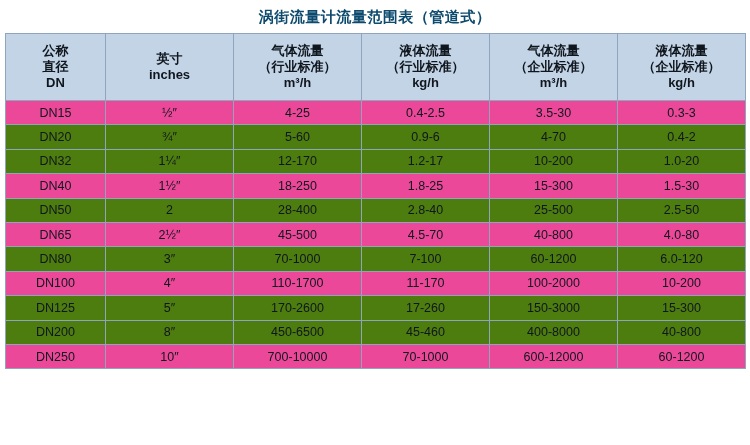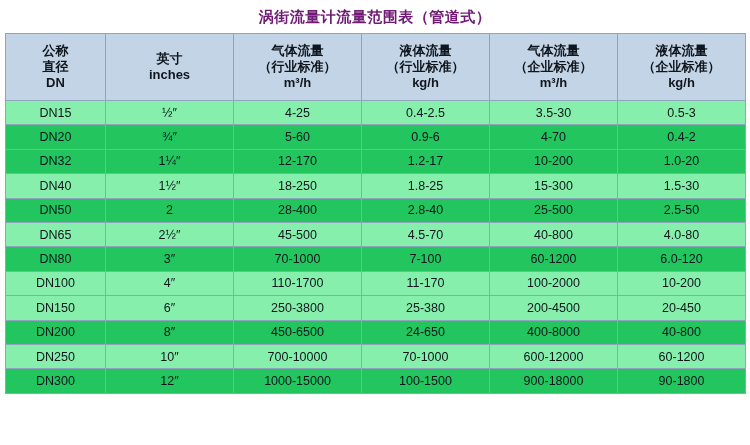--- a/index.html
+++ b/index.html
@@ -16,21 +16,21 @@
   .page {
     width: 750px;
     height: 445px;
     position: relative;
     box-sizing: border-box;
     padding: 0;
   }
   .title {
     text-align: center;
     font-size: 15px;
-    color: #701a75;
+    color: #0c4a6e;
     font-weight: 600;
     letter-spacing: 0.5px;
     padding: 8px 0 7px 0;
     line-height: 18px;
   }
   table.spec {
     border-collapse: collapse;
     table-layout: fixed;
     width: 740px;
     margin: 0 5px;
@@ -59,22 +59,22 @@
     font-size: 13px;
   }
   table.spec thead th .sub {
     display: block;
     font-weight: 600;
   }
   table.spec tbody td {
     height: 23.4px;
     font-weight: 400;
   }
-  table.spec tbody tr.odd td { background: #86efac; }
-  table.spec tbody tr.even td { background: #22c55e; }
+  table.spec tbody tr.odd td { background: #ec4899; }
+  table.spec tbody tr.even td { background: #4d7c0f; }
   table.spec tbody td.label {
     font-weight: 400;
   }
 </style>
 </head>
 <body>
 
 <div class="page">
 
   <div class="title">涡街流量计流量范围表（管道式）</div>
@@ -122,21 +122,21 @@
         </th>
       </tr>
     </thead>
     <tbody>
       <tr class="odd">
         <td class="label">DN15</td>
         <td>½″</td>
         <td>4-25</td>
         <td>0.4-2.5</td>
         <td>3.5-30</td>
-        <td>0.5-3</td>
+        <td>0.3-3</td>
       </tr>
       <tr class="even">
         <td class="label">DN20</td>
         <td>¾″</td>
         <td>5-60</td>
         <td>0.9-6</td>
         <td>4-70</td>
         <td>0.4-2</td>
       </tr>
       <tr class="even">
@@ -180,48 +180,40 @@
         <td>6.0-120</td>
       </tr>
       <tr class="odd">
         <td class="label">DN100</td>
         <td>4″</td>
         <td>110-1700</td>
         <td>11-170</td>
         <td>100-2000</td>
         <td>10-200</td>
       </tr>
-      <tr class="odd">
-        <td class="label">DN150</td>
-        <td>6″</td>
-        <td>250-3800</td>
-        <td>25-380</td>
-        <td>200-4500</td>
-        <td>20-450</td>
+      <tr class="even">
+        <td class="label">DN125</td>
+        <td>5″</td>
+        <td>170-2600</td>
+        <td>17-260</td>
+        <td>150-3000</td>
+        <td>15-300</td>
       </tr>
       <tr class="even">
         <td class="label">DN200</td>
         <td>8″</td>
         <td>450-6500</td>
-        <td>24-650</td>
+        <td>45-460</td>
         <td>400-8000</td>
         <td>40-800</td>
       </tr>
       <tr class="odd">
         <td class="label">DN250</td>
         <td>10″</td>
         <td>700-10000</td>
         <td>70-1000</td>
         <td>600-12000</td>
         <td>60-1200</td>
       </tr>
-      <tr class="even">
-        <td class="label">DN300</td>
-        <td>12″</td>
-        <td>1000-15000</td>
-        <td>100-1500</td>
-        <td>900-18000</td>
-        <td>90-1800</td>
-      </tr>
     </tbody>
   </table>
 
 </div>
 
 </body></html>

